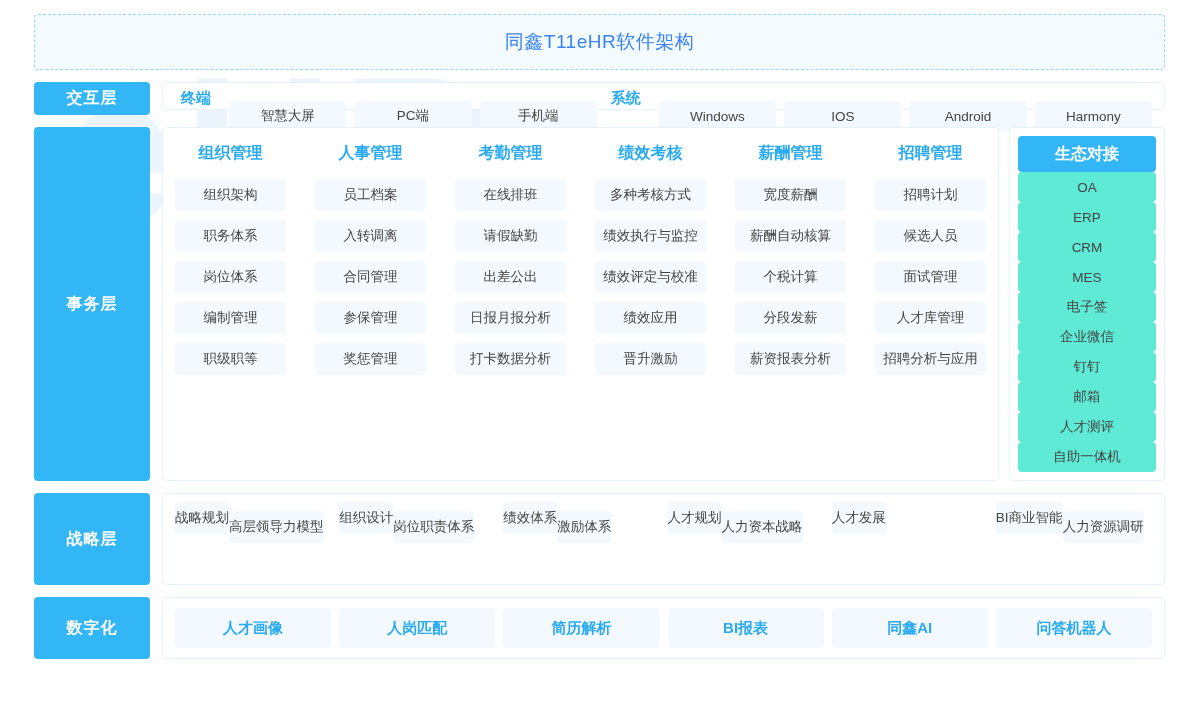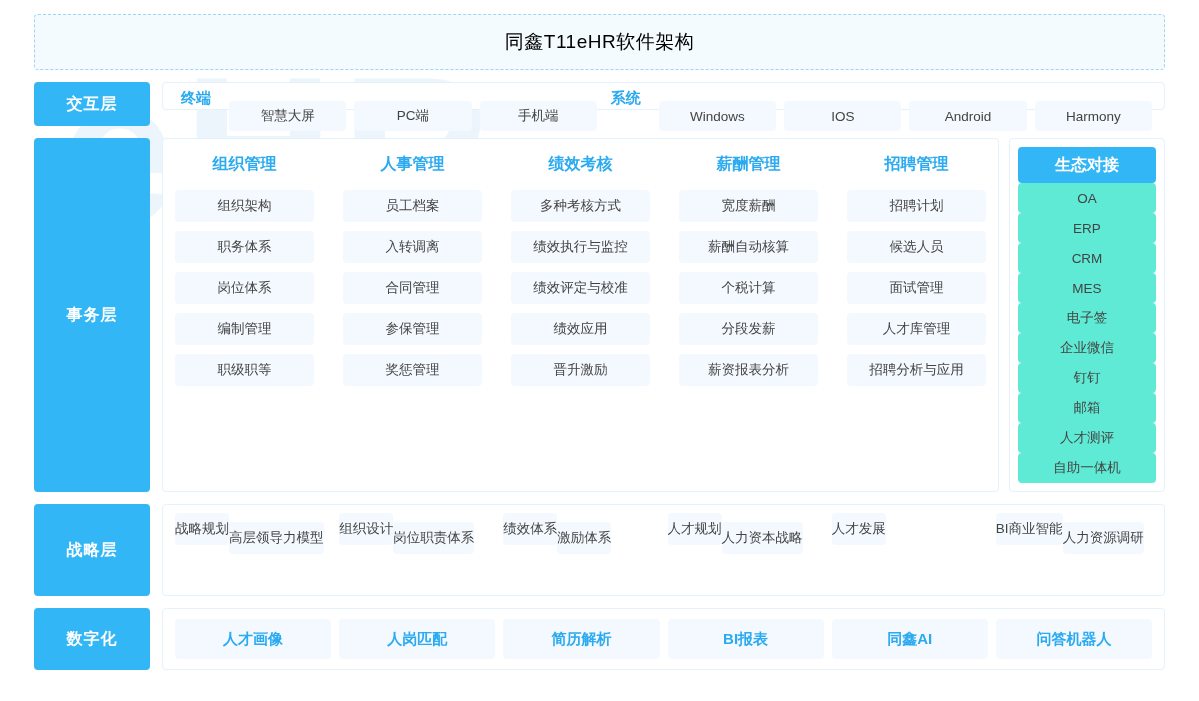--- a/index.html
+++ b/index.html
@@ -23,21 +23,21 @@
   }
   
   .title-banner {
     height: 54px;
     border: 1px dashed #9fd4f5;
     border-radius: 4px;
     background: #f4fbff;
     display: flex;
     align-items: center;
     justify-content: center;
-    color: #000000;
+    color: #3b82f6;
     font-size: 19px;
     letter-spacing: 0.5px;
   }
   
   .row {
     display: flex;
     margin-top: 12px;
     align-items: stretch;
   }
   .row-label {
@@ -57,21 +57,21 @@
     flex: 1 1 auto;
     margin-left: 12px;
     border: 1px solid #e3f2fb;
     border-radius: 4px;
     background: #fff;
     box-sizing: border-box;
     padding: 8px;
   }
 
   
-  .interaction-row .row-label { height: 44px; }
+  .interaction-row .row-label { height: 33px; }
   .interaction-body {
     display: flex;
     align-items: flex-start;
     padding: 6px 8px;
     height: 28px;
     box-sizing: border-box;
   }
   .group-title {
     color: #2aaaf0;
     font-size: 15px;
@@ -267,20 +267,28 @@
 
           <div class="col">
             <div class="col-head">人事管理</div>
             <div class="cell">员工档案</div>
             <div class="cell">入转调离</div>
             <div class="cell">合同管理</div>
             <div class="cell">参保管理</div>
             <div class="cell">奖惩管理</div>
           </div>
 
+          <div class="col">
+            <div class="col-head">考勤管理</div>
+            <div class="cell">在线排班</div>
+            <div class="cell">请假缺勤</div>
+            <div class="cell">出差公出</div>
+            <div class="cell">日报月报分析</div>
+            <div class="cell">打卡数据分析</div>
+          </div>
 
           <div class="col">
             <div class="col-head">绩效考核</div>
             <div class="cell">多种考核方式</div>
             <div class="cell">绩效执行与监控</div>
             <div class="cell">绩效评定与校准</div>
             <div class="cell">绩效应用</div>
             <div class="cell">晋升激励</div>
           </div>
 

